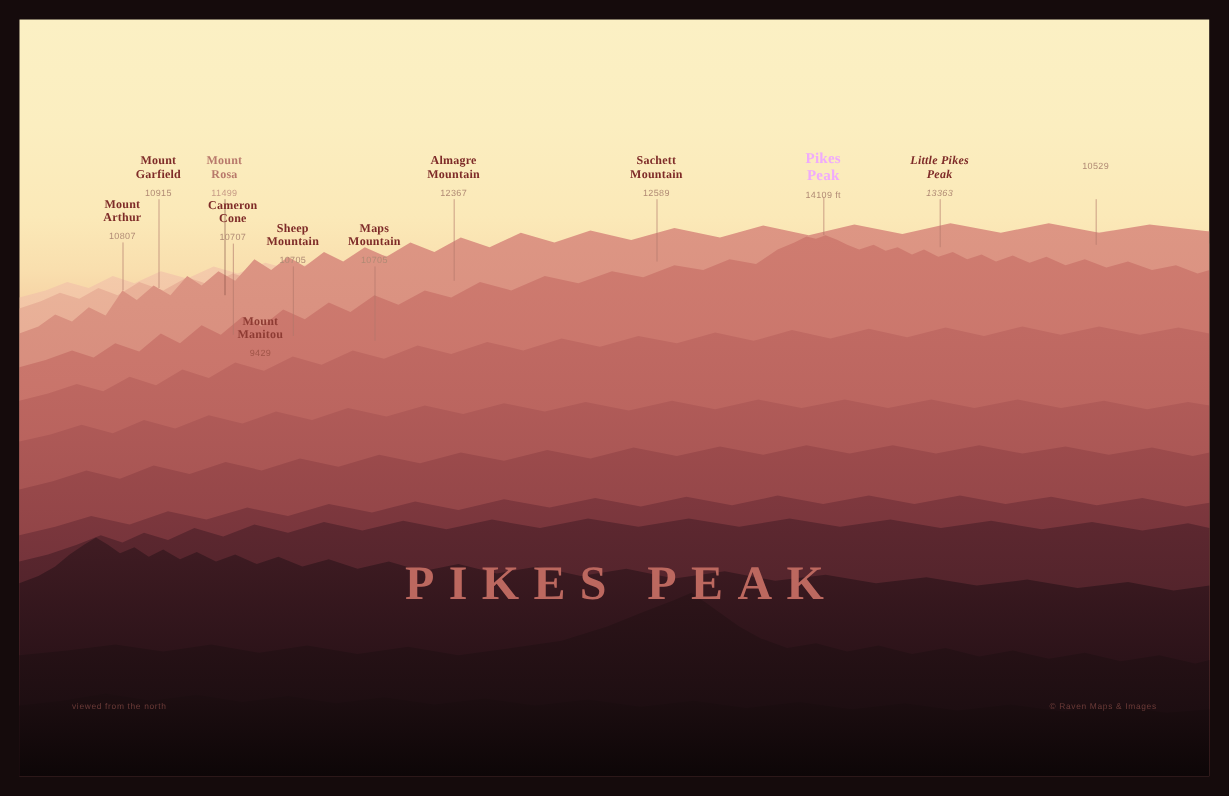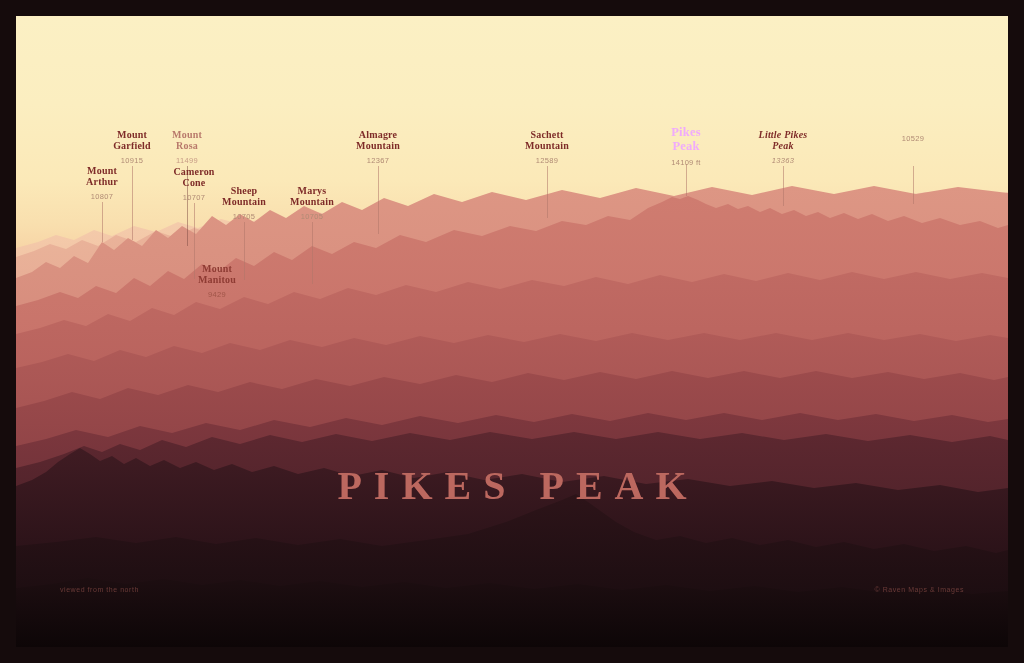--- a/index.html
+++ b/index.html
@@ -224,21 +224,21 @@
           <span class="nm">Cameron
 Cone</span>
           <span class="el">10707</span>
         </div>
         <div class="label" style="left: 168px; top: 169px; width: 120px;">
           <span class="nm">Sheep
 Mountain</span>
           <span class="el">10705</span>
         </div>
         <div class="label" style="left: 236px; top: 169px; width: 120px;">
-          <span class="nm">Marys
+          <span class="nm">Maps
 Mountain</span>
           <span class="el">10705</span>
         </div>
         <div class="label onmtn" style="left: 141px; top: 247px; width: 120px;">
           <span class="nm">Mount
 Manitou</span>
           <span class="el">9429</span>
         </div>
         <div class="label" style="left: 302px; top: 113px; width: 120px;">
           <span class="nm">Almagre

